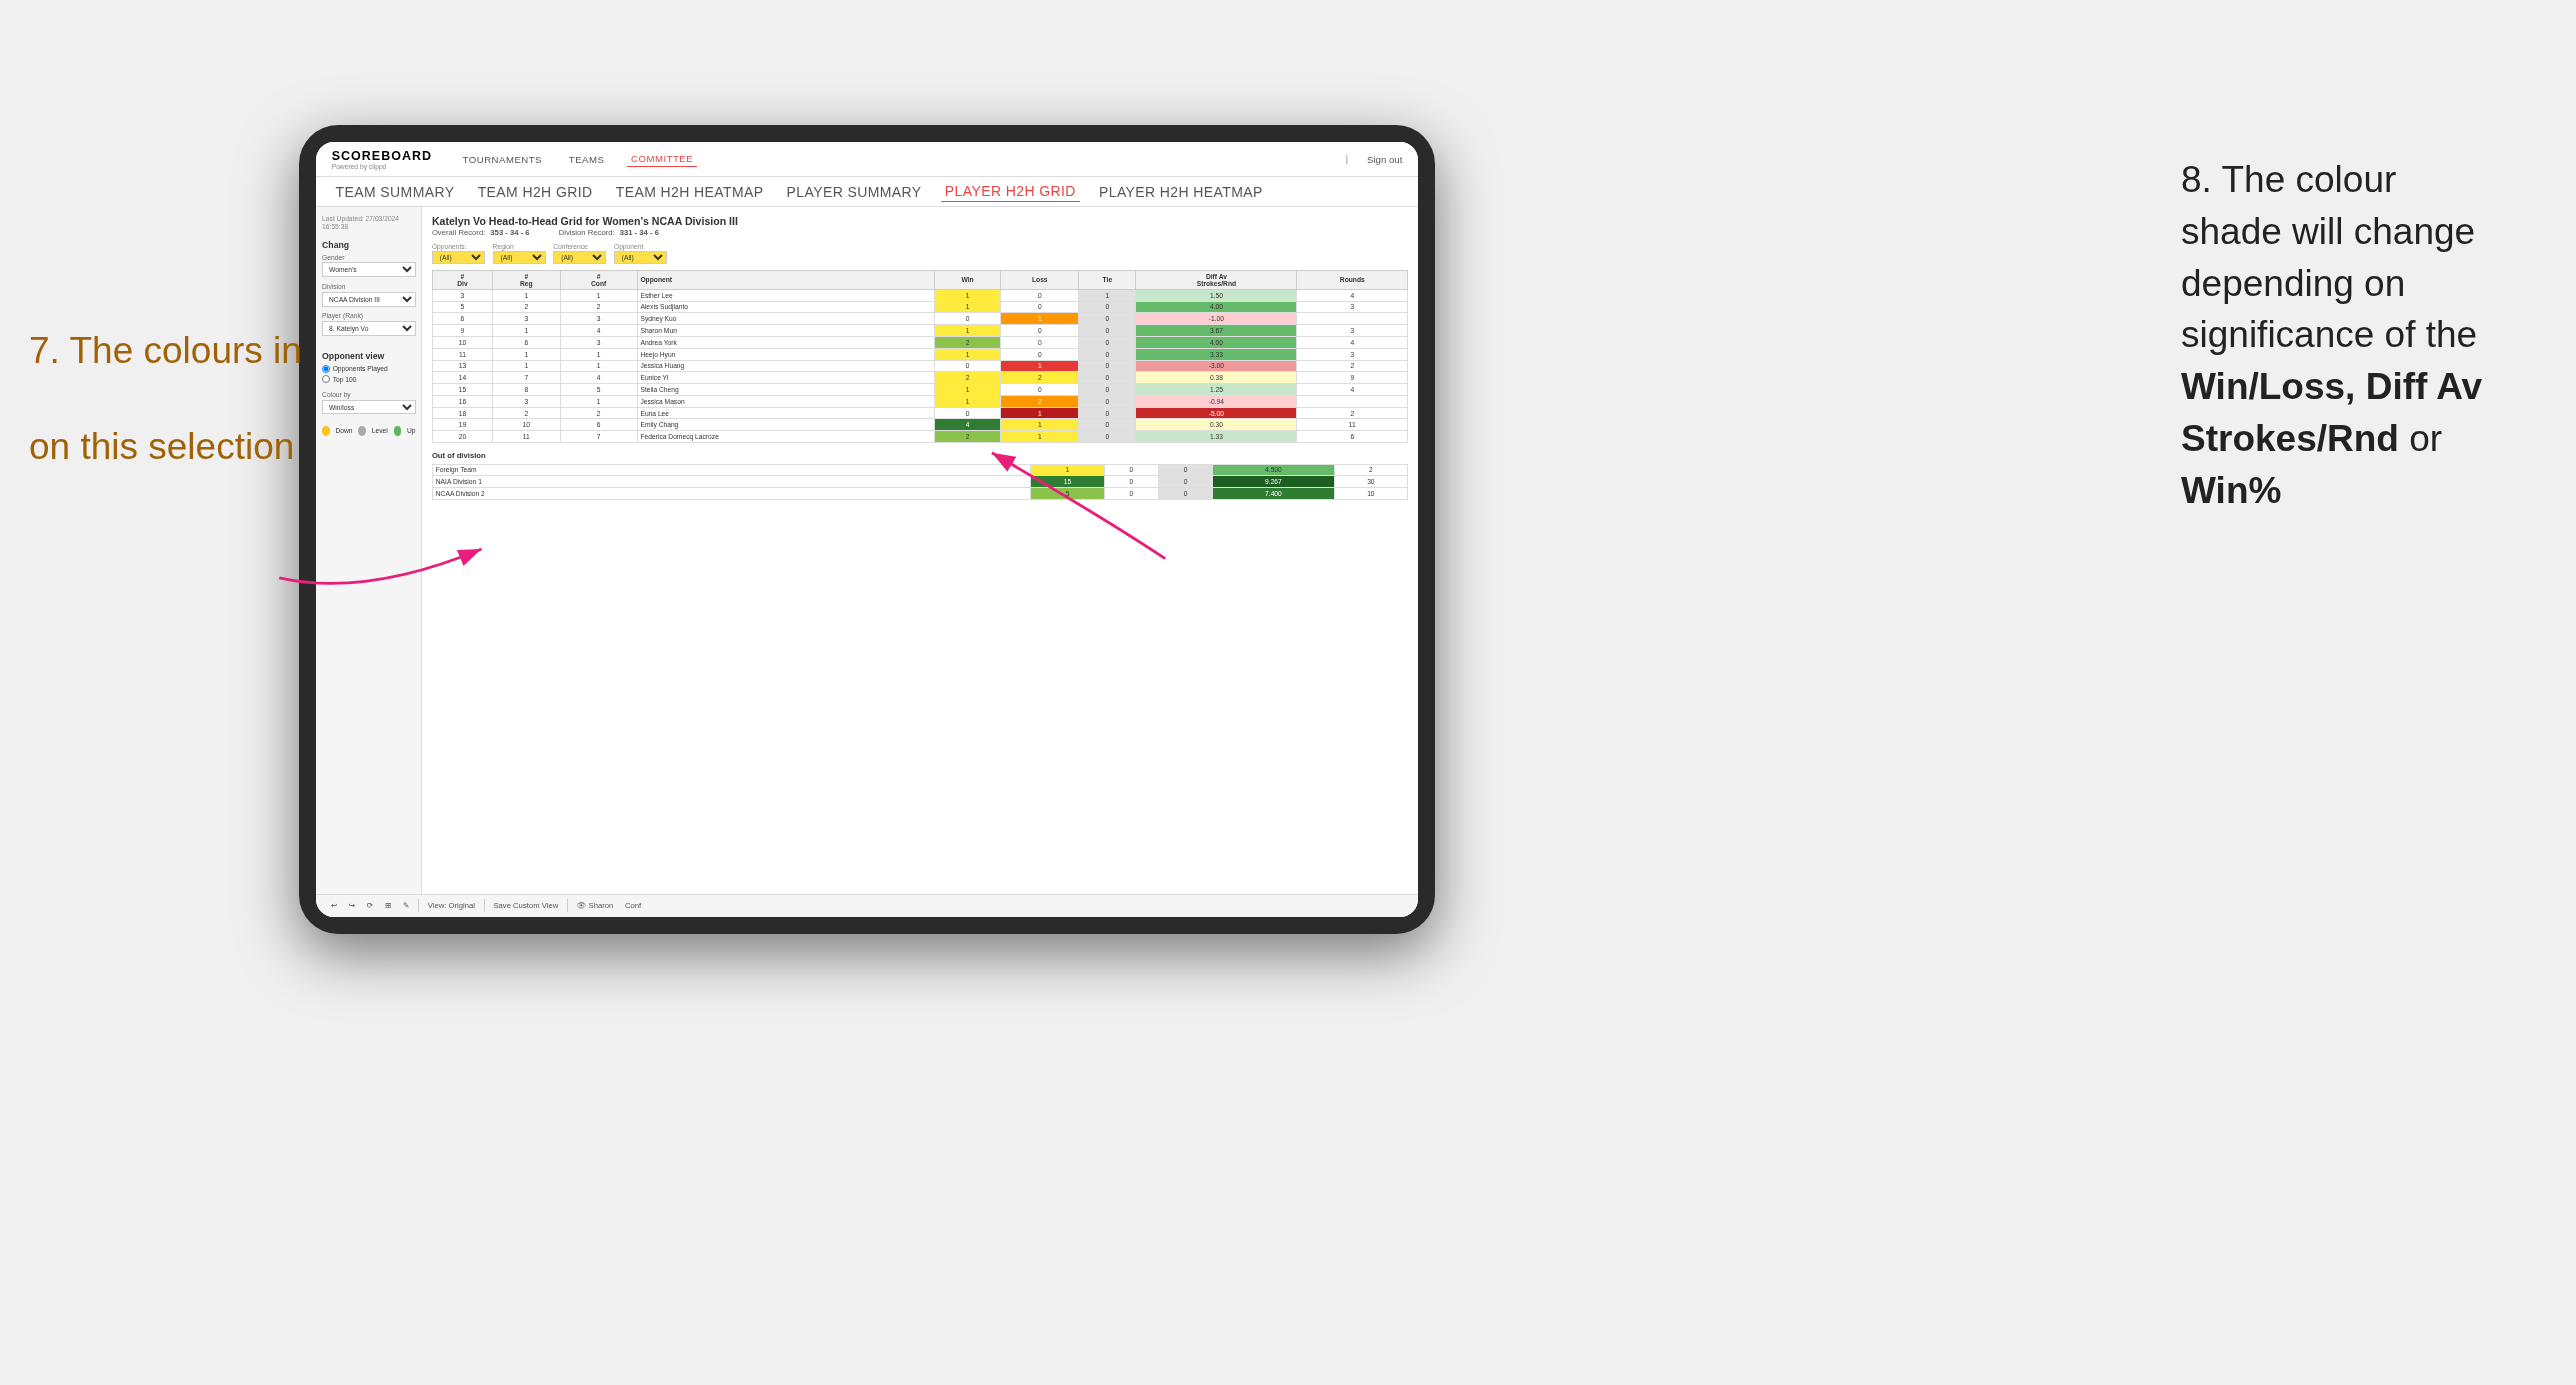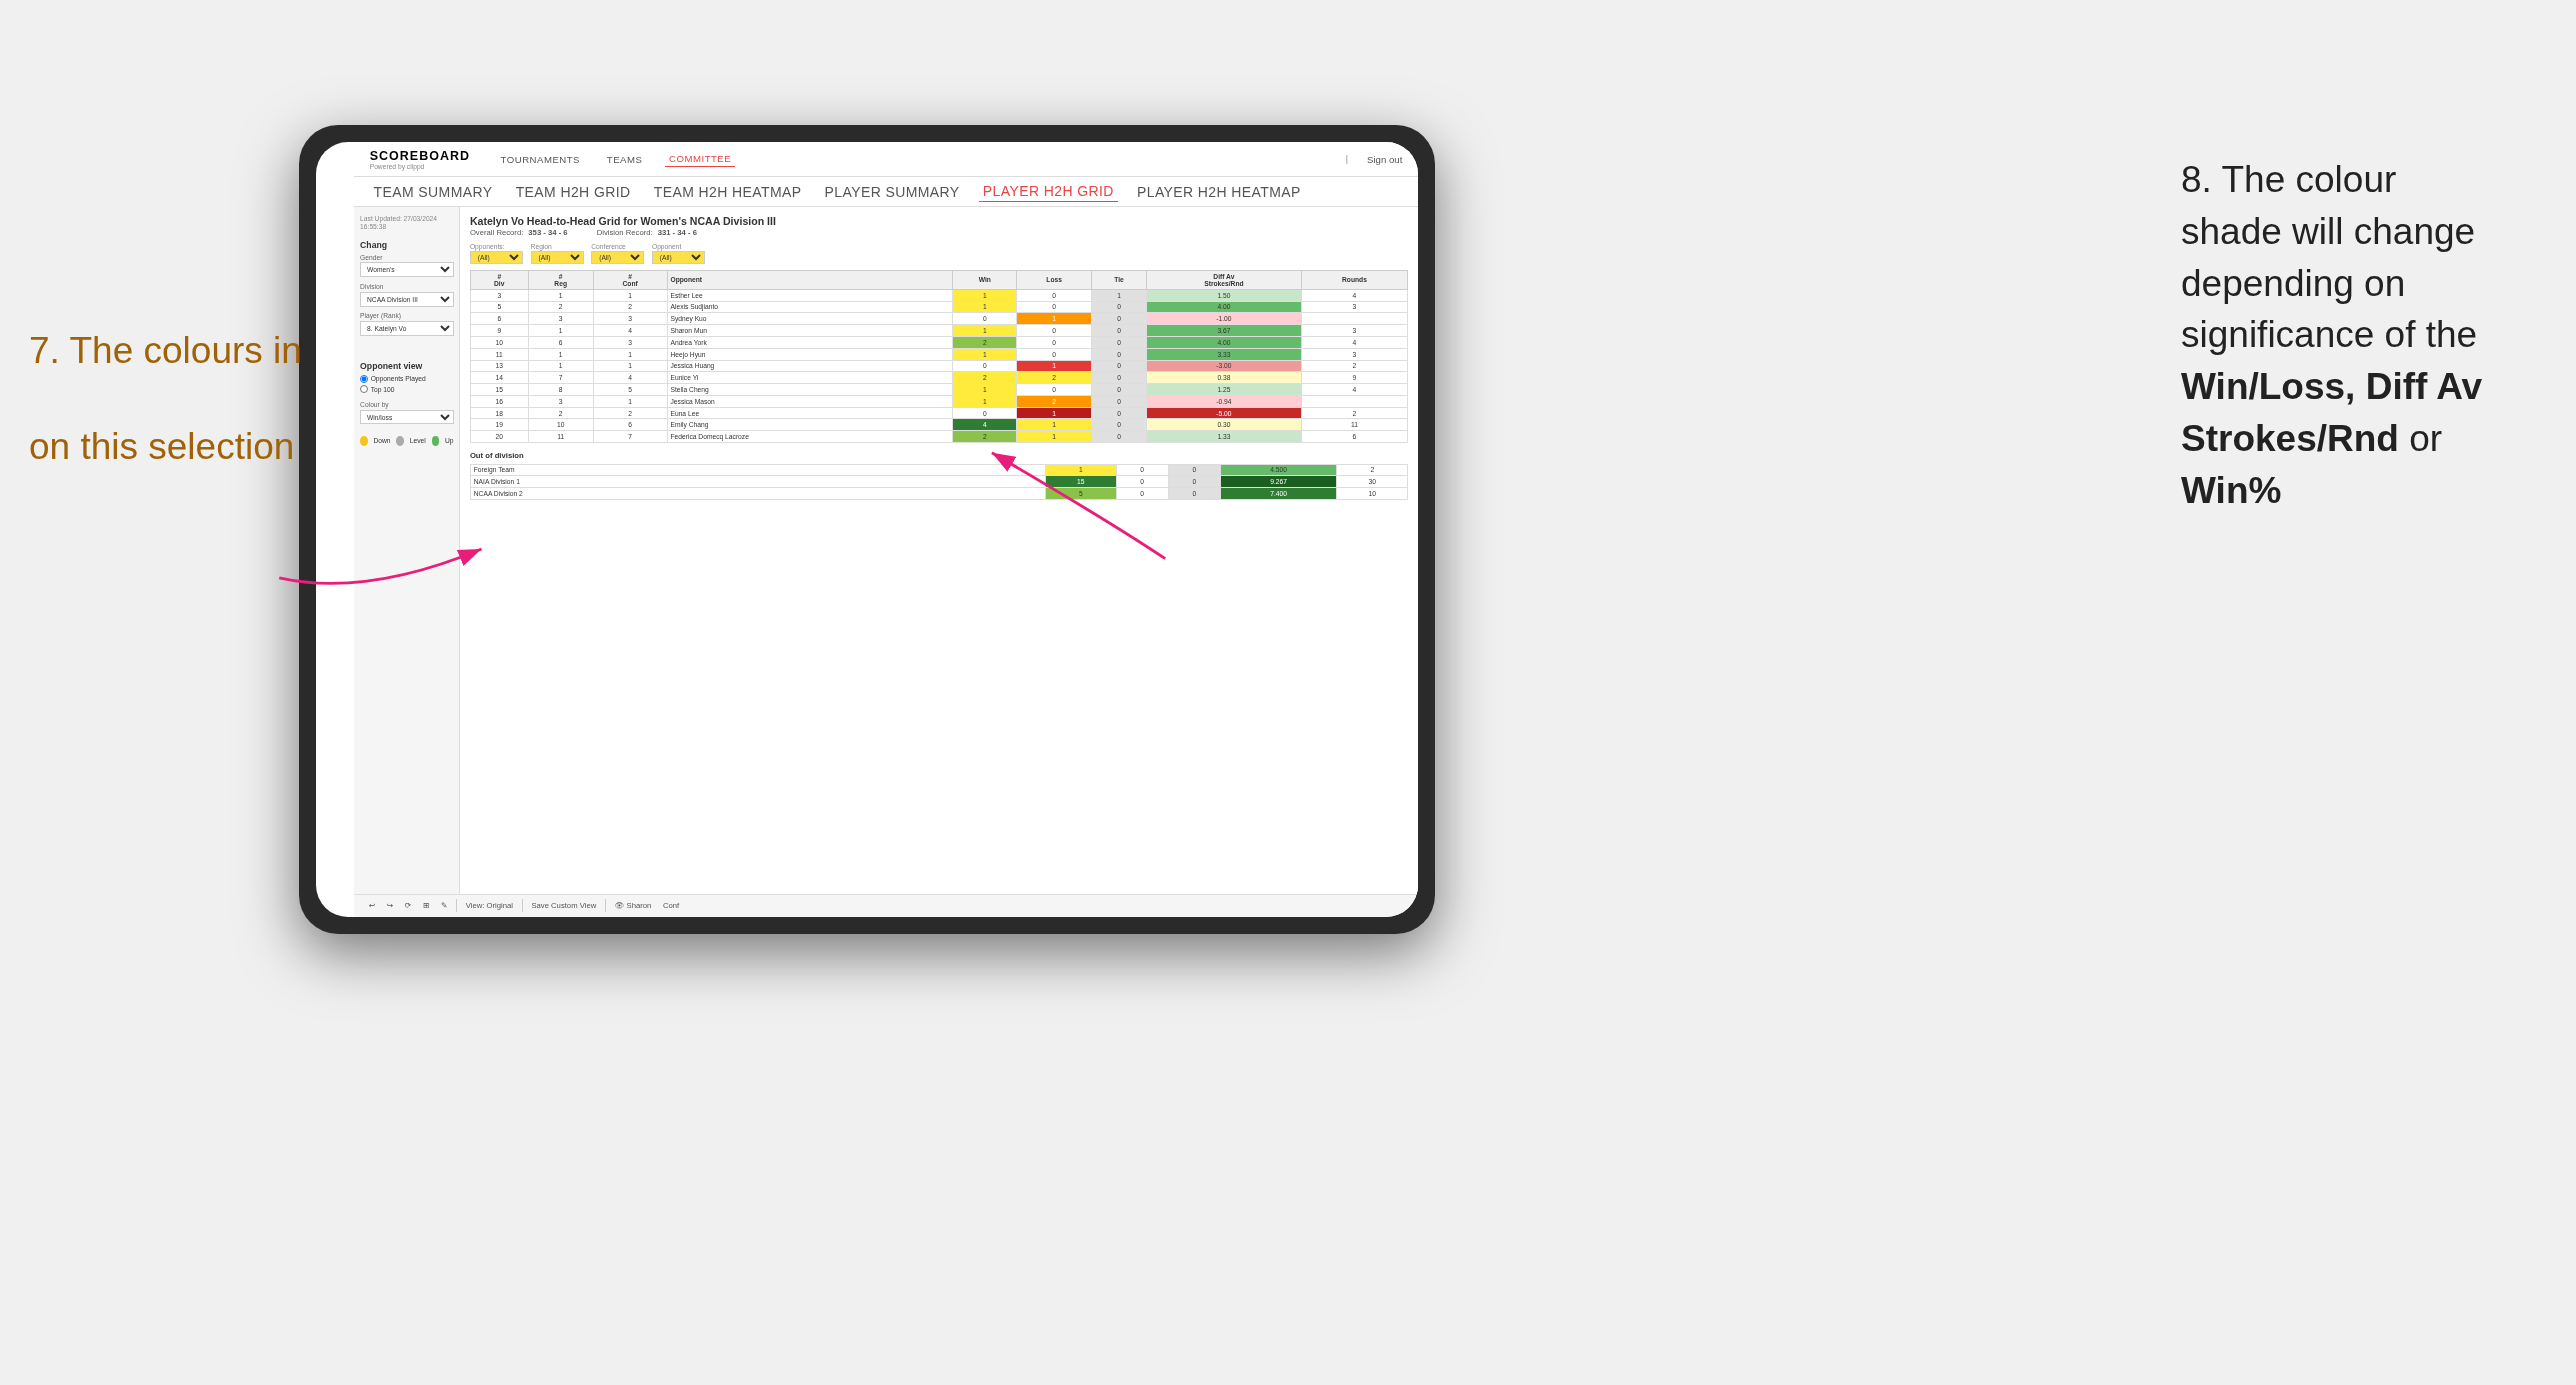--- a/index.html
+++ b/index.html
@@ -47,25 +47,24 @@
       background: #2a2a2a;
       border-radius: 39px;
       box-shadow: 0 19px 58px rgba(0,0,0,0.5);
       padding: 17.3px;
     }
 
     .tablet-screen {
       width: 100%;
       height: 100%;
       background: #fff;
-      border-radius: 32px;
+      border-radius: 18px;
       overflow: hidden;
       display: flex;
       flex-direction: column;
-      padding-left: 38px;
     }
 
     
     .top-nav {
       background: #fff;
       border-bottom: 1px solid #ddd;
       padding: 5.8px 15.4px;
       display: flex;
       align-items: center;
       gap: 19px;
@@ -181,21 +180,21 @@
       width: 100%;
       font-size: 6.7px;
       padding: 1.9px 1.9px;
       border: 1px solid #ccc;
       background: #fff;
       margin-bottom: 5.8px;
       color: #333;
     }
 
     .opponent-view-section {
-      margin-top: 19px;
+      margin-top: 9px;
     }
 
     .radio-group {
       display: flex;
       flex-direction: column;
       gap: 2.9px;
       margin-bottom: 5.8px;
     }
 
     .radio-item {

